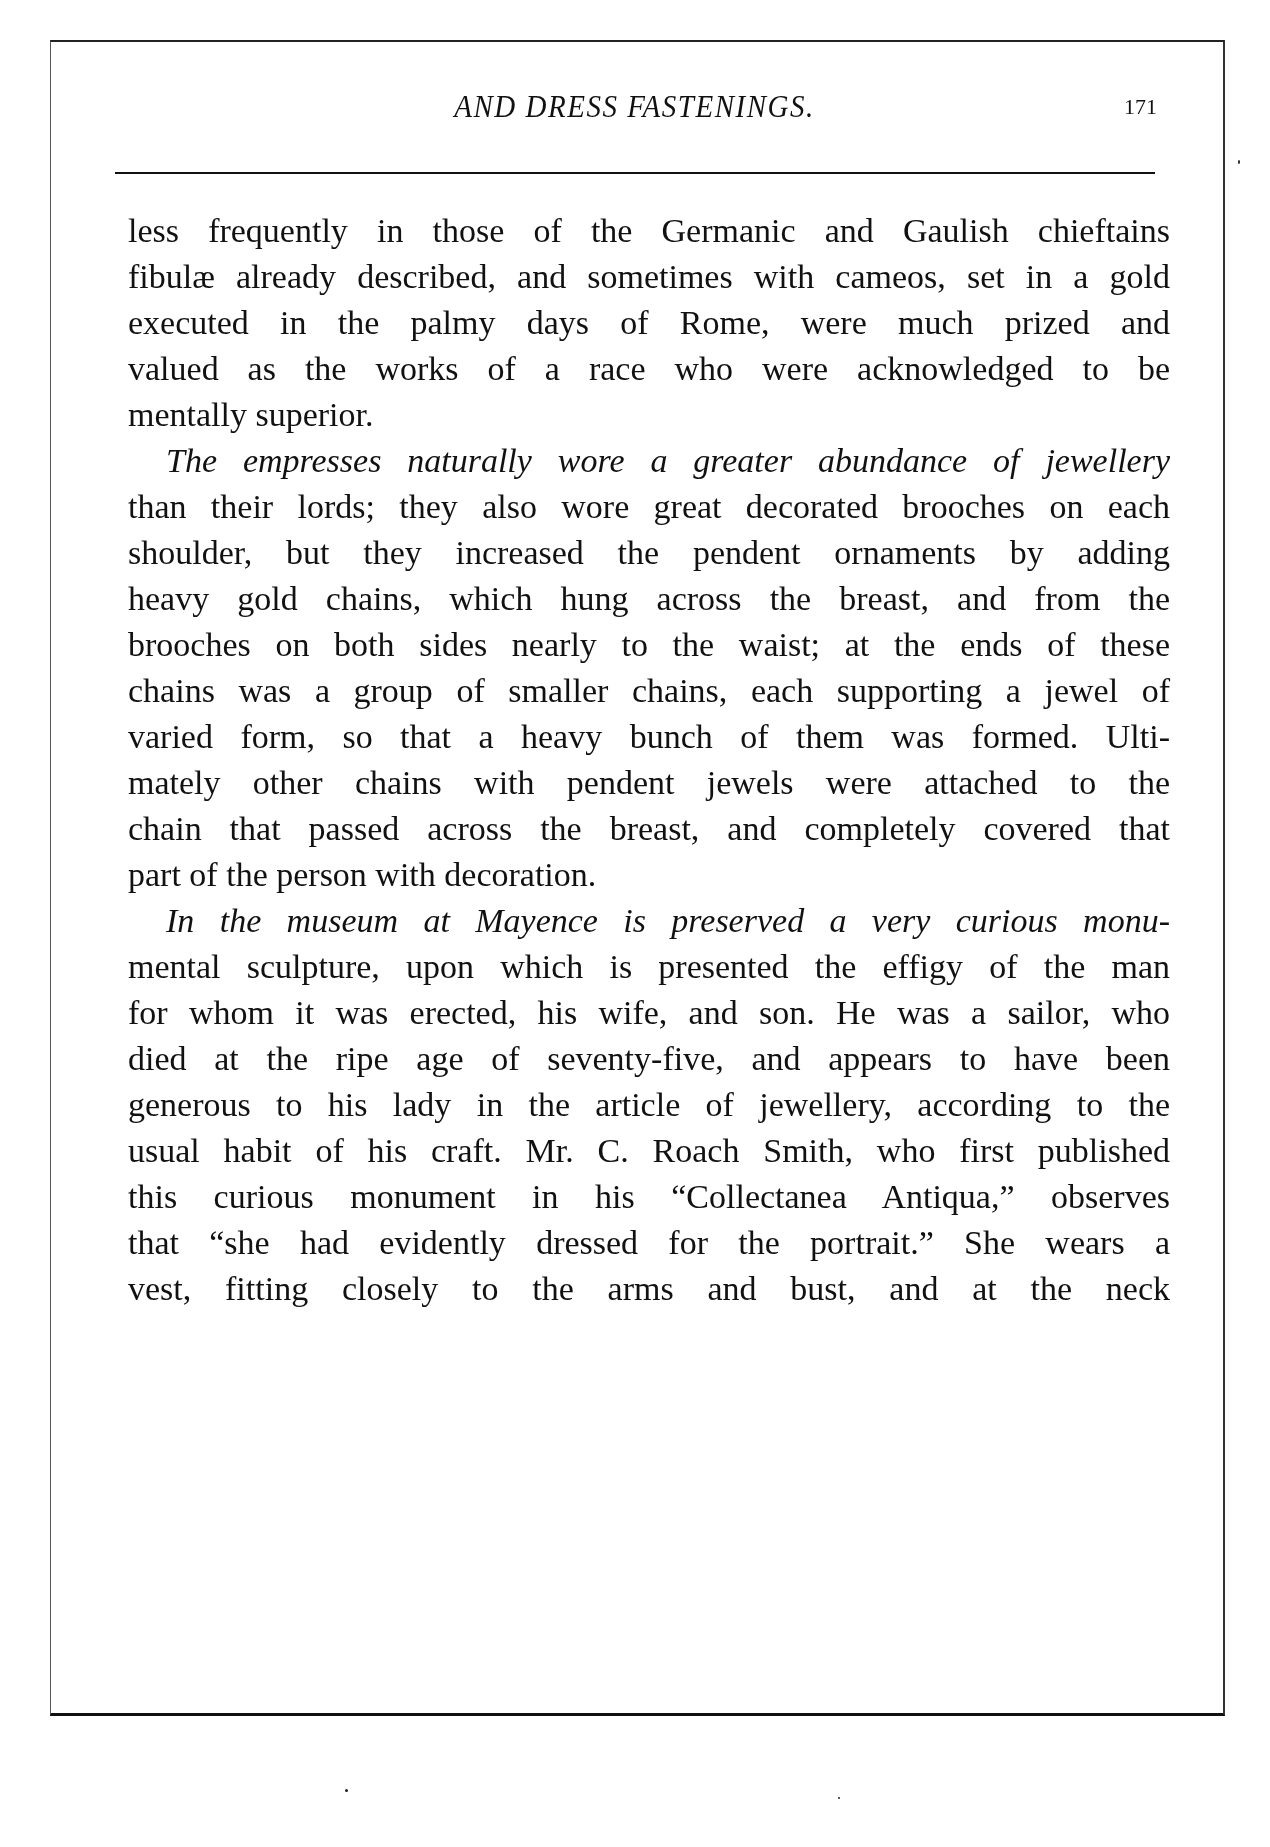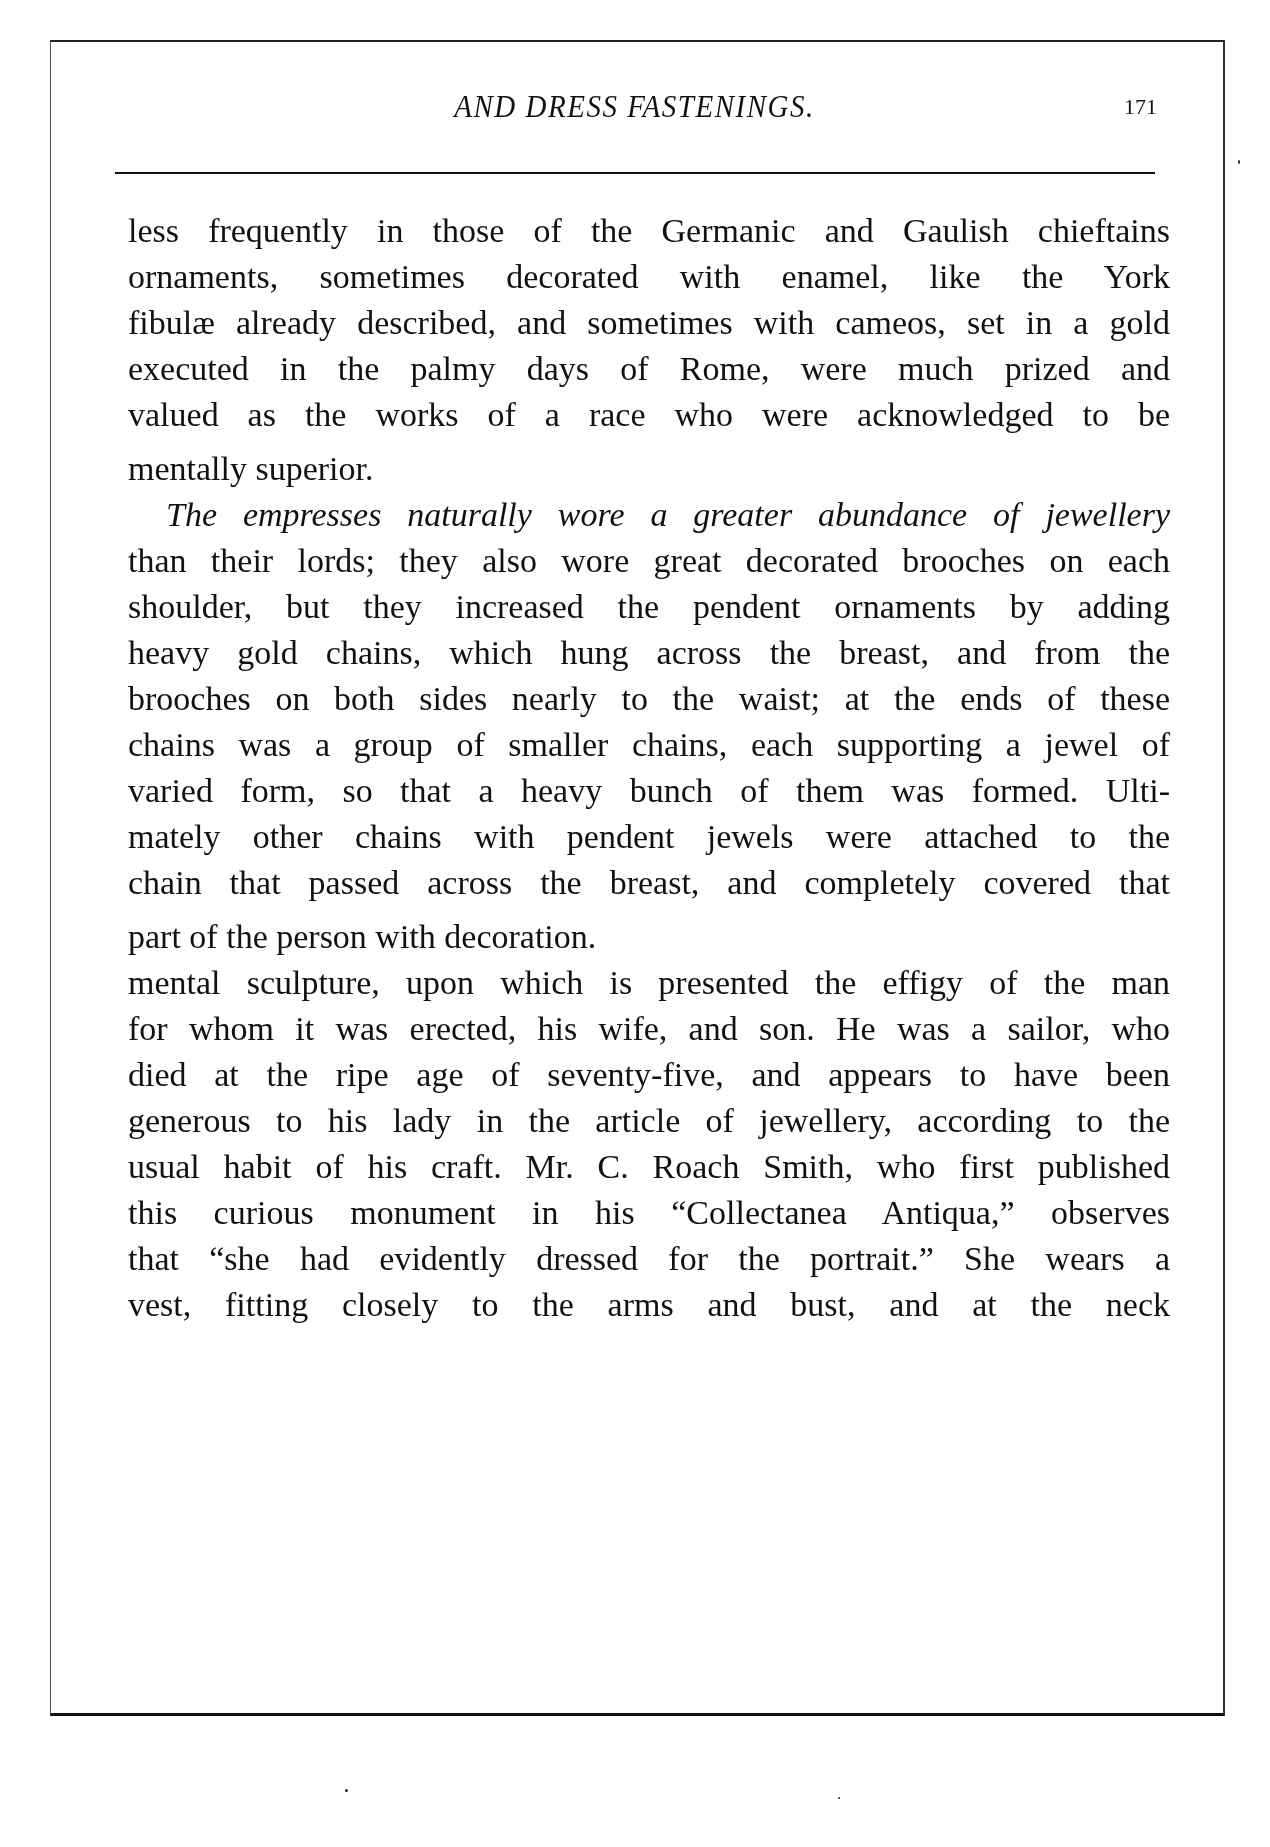--- a/index.html
+++ b/index.html
@@ -29,60 +29,60 @@
       border-top: 2.5px solid #111;
     }
     .body-text {
       position: absolute; left: 128px; top: 208px; width: 1042px;
       font-size: 34px; line-height: 46px;
     }
     .line {
       display: block; height: 46px; text-align: justify; text-align-last: justify;
       white-space: nowrap; overflow: visible;
     }
-    .line.last { text-align-last: left; margin-top: 8px; }
+    .line.last { text-align-last: left; }
     .line.indent { padding-left: 38px; font-style: italic; }
     .speck { position: absolute; width: 3px; height: 3px; background: #222; border-radius: 50%; }
   </style>
 </head>
 <body>
 
 <div class="page-frame"></div>
 
 <div class="header">
   <div class="running-title">AND DRESS FASTENINGS.</div>
   <div class="page-number">171</div>
 </div>
 <div class="header-rule"></div>
 
 <div class="body-text">
 
   <div>
     <span class="line">less frequently in those of the Germanic and Gaulish chieftains</span>
-    <span class="line">ornaments, sometimes decorated with enamel, like the York</span>
     <span class="line">fibulæ already described, and sometimes with cameos, set in a gold</span>
     <span class="line">executed in the palmy days of Rome, were much prized and</span>
     <span class="line">valued as the works of a race who were acknowledged to be</span>
     <span class="line last">mentally superior.</span>
   </div>
 
   <div>
     <span class="line indent">The empresses naturally wore a greater abundance of jewellery</span>
     <span class="line">than their lords; they also wore great decorated brooches on each</span>
     <span class="line">shoulder, but they increased the pendent ornaments by adding</span>
     <span class="line">heavy gold chains, which hung across the breast, and from the</span>
     <span class="line">brooches on both sides nearly to the waist; at the ends of these</span>
     <span class="line">chains was a group of smaller chains, each supporting a jewel of</span>
     <span class="line">varied form, so that a heavy bunch of them was formed.  Ulti-</span>
     <span class="line">mately other chains with pendent jewels were attached to the</span>
     <span class="line">chain that passed across the breast, and completely covered that</span>
     <span class="line last">part of the person with decoration.</span>
   </div>
 
   <div>
+    <span class="line indent">In the museum at Mayence is preserved a very curious monu-</span>
     <span class="line">mental sculpture, upon which is presented the effigy of the man</span>
     <span class="line">for whom it was erected, his wife, and son.  He was a sailor, who</span>
     <span class="line">died at the ripe age of seventy-five, and appears to have been</span>
     <span class="line">generous to his lady in the article of jewellery, according to the</span>
     <span class="line">usual habit of his craft.  Mr. C. Roach Smith, who first published</span>
     <span class="line">this curious monument in his “Collectanea Antiqua,” observes</span>
     <span class="line">that “she had evidently dressed for the portrait.”  She wears a</span>
     <span class="line">vest, fitting closely to the arms and bust, and at the neck</span>
   </div>
 </div>

